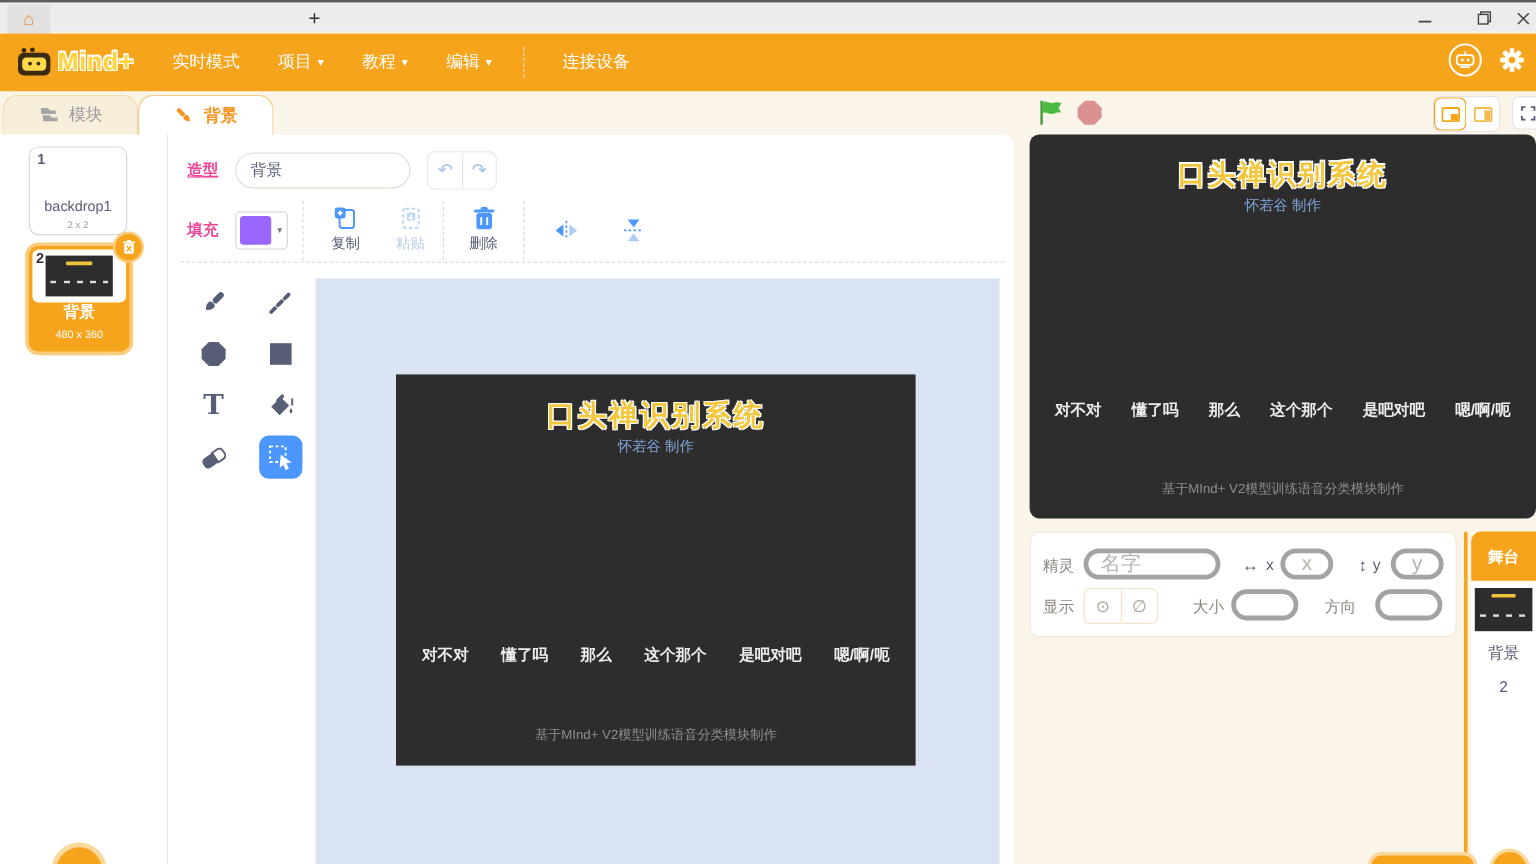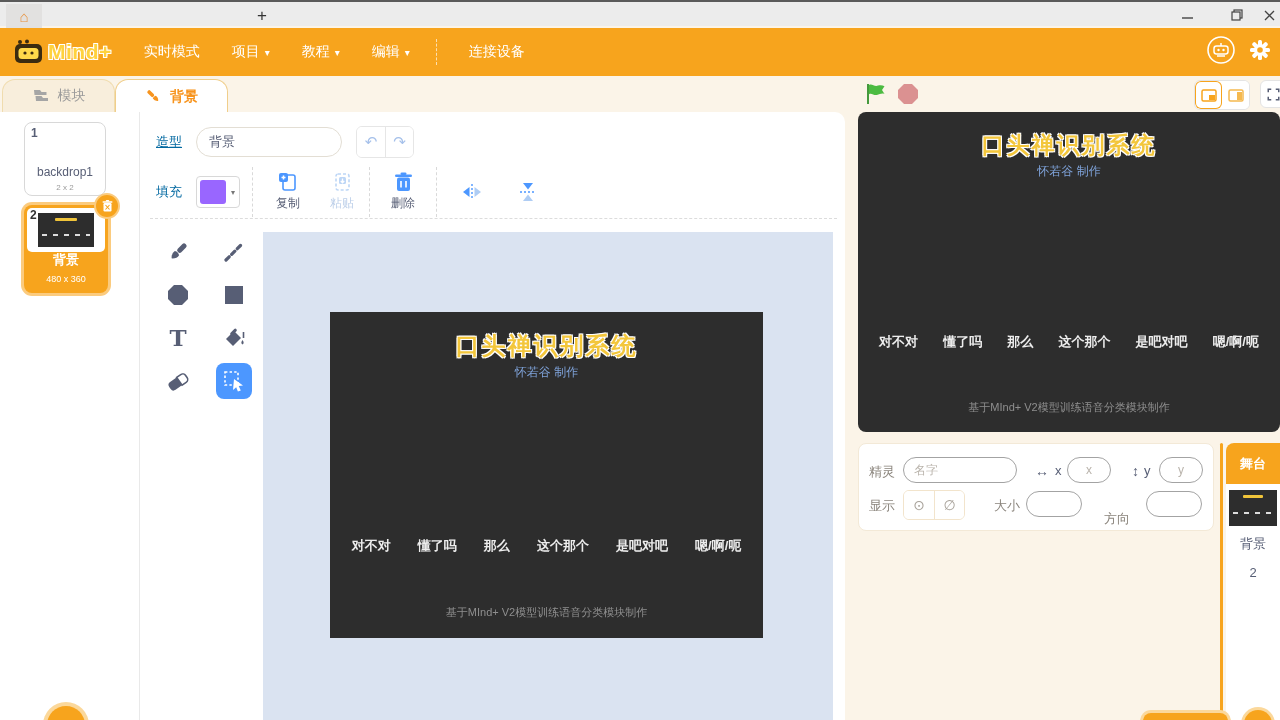--- a/index.html
+++ b/index.html
@@ -47,21 +47,21 @@
   .mini-art::before { content:""; position:absolute; left:50%; top:14%; width:40%; height:3px; margin-left:-20%; background:#F0C43A; border-radius:1px; }
   .mini-art::after { content:""; position:absolute; left:8%; right:8%; top:62%; height:2px; background:repeating-linear-gradient(90deg,#ddd 0 5px,transparent 5px 11px); }
   .thumb1 { position:absolute; left:11px; top:5px; width:56px; height:34px; }
   .bd-card2 .bd-name { bottom:24px; color:#fff; font-weight:bold; font-size:13px; }
   .bd-card2 .bd-size { bottom:9px; color:#fff; font-size:9px; }
   .trash-btn { position:absolute; right:-12px; top:-12px; width:26px; height:26px; border-radius:50%; background:#F7A41D; border:2px solid #FBCB7E; display:flex; align-items:center; justify-content:center; cursor:pointer; }
   .add-bd-btn { position:absolute; left:47px; top:594px; width:38px; height:38px; border-radius:50%; background:#F7A41D; box-shadow:0 0 0 4px #FBD89B; cursor:pointer; }
 
   
   .paint { position:absolute; left:140px; top:112px; width:705px; height:608px; background:#fff; border-radius:0 10px 0 0; }
-  .lbl { font-size:13px; color:#0369a1; }
+  .lbl { font-size:13px; color:#ec4899;font-weight:bold; }
   .costume-row { position:absolute; left:16px; top:14px; display:flex; align-items:center; }
   .costume-lbl { text-decoration:underline; }
   .costume-input { margin-left:14px; width:146px; height:30px; border:1px solid #E3DED4; border-radius:15px; padding:0 12px; font-size:13px; color:#575E75; outline:none; background:#fff; }
   .undo-group { margin-left:14px; display:flex; border:1px solid #E6E6E6; border-radius:6px; overflow:hidden; }
   .undo-group .ub { width:28px; height:30px; display:flex; align-items:center; justify-content:center; color:#A5C0EA; font-size:15px; background:#fff; cursor:pointer; }
   .undo-group .ub + .ub { border-left:1px solid #E6E6E6; }
 
   .fill-row { position:absolute; left:16px; top:52px; height:56px; display:flex; align-items:center; }
   .swatch { margin-left:14px; width:44px; height:32px; border:1px solid #D8D8D8; border-radius:4px; background:#fff; position:relative; cursor:pointer; }
   .swatch .chip { position:absolute; left:3px; top:3px; width:26px; height:24px; border-radius:3px; background:#9966FF; }
@@ -98,21 +98,21 @@
   .sizebtn-group { position:absolute; left:336px; top:0; display:flex; border:1px solid #E4E4E4; border-radius:6px; overflow:hidden; background:#fff; }
   .sizebtn { width:27px; height:28px; display:flex; align-items:center; justify-content:center; background:#fff; cursor:pointer; }
   .sizebtn.sel { box-shadow:inset 0 0 0 1px #F7A41D; border-radius:6px; }
   .fs-btn { position:absolute; left:402px; top:0; width:26px; height:28px; border:1px solid #E4E4E4; border-radius:6px; background:#fff; display:flex; align-items:center; justify-content:center; cursor:pointer; }
   .stage { left:858px; top:112px; width:422px; height:320px; border-radius:8px; }
   .stage .a-title { font-size:23px; }
 
   
   .sprite-panel { position:absolute; left:858px; top:443px; width:356px; height:88px; background:#fff; border:1px solid #F3E9D7; border-radius:8px; }
   .sp-lbl { position:absolute; font-size:13px; color:#8B857D; }
-  .sp-input { position:absolute; height:26px; border:1px solid #a3a3a3; border-radius:13px; background:#fff; font-size:12px; color:#575E75; outline:none; padding:0 10px; }
+  .sp-input { position:absolute; height:26px; border:4px solid #a3a3a3; border-radius:13px; background:#fff; font-size:17px; color:#575E75; outline:none; padding:0 10px; }
   .sp-input::placeholder { color:#B9B3AB; }
   .sp-input.center { text-align:center; padding:0; }
   .sp-arrow { position:absolute; font-size:14px; font-weight:bold; color:#575E75; }
   .eye-group { position:absolute; left:44px; top:46px; display:flex; border:1px solid #F2E4CC; border-radius:6px; overflow:hidden; }
   .eye-btn { width:30px; height:28px; display:flex; align-items:center; justify-content:center; color:#A9A39B; font-size:14px; background:#fff; cursor:pointer; }
   .eye-btn + .eye-btn { border-left:1px solid #F2E4CC; }
 
   
   .stage-col-line { position:absolute; left:1220px; top:443px; width:3px; height:271px; background:#F7A41D; border-radius:2px; }
   .stage-col { position:absolute; left:1226px; top:443px; width:54px; height:277px; background:#fff; border-radius:8px 0 0 0; }
@@ -458,21 +458,21 @@
     <div class="eye-group">
       <div class="eye-btn">
           <span>⊙</span>
         </div>
       <div class="eye-btn">
           <span>∅</span>
         </div>
     </div>
     <span class="sp-lbl" style="left:135px; top:53px;">大小</span>
     <input class="sp-input center" style="left: 167px; top: 47px; width: 56px;">
-    <span class="sp-lbl" style="left:245px; top:66px;">方向</span>
+    <span class="sp-lbl" style="left:245px; top:53px;">方向</span>
     <input class="sp-input center" style="left: 287px; top: 47px; width: 56px;">
   </div>
 
   <div class="stage-col-line"></div>
   <div class="stage-col">
     <div class="stage-col-header">
       <span>舞台</span>
     </div>
     <div class="mini-art stage-col-thumb"></div>
     <div class="sc-bdlabel">背景</div>

